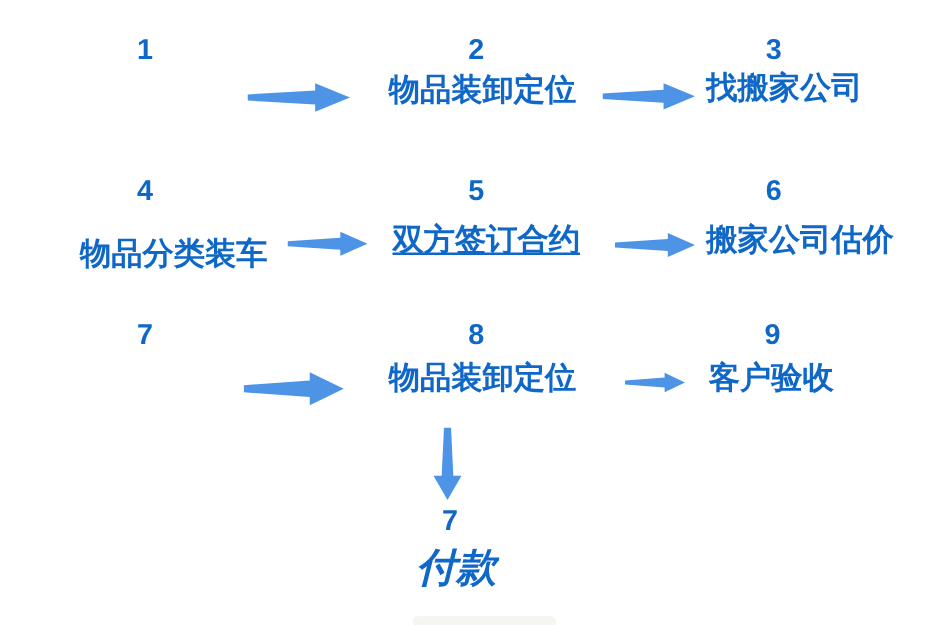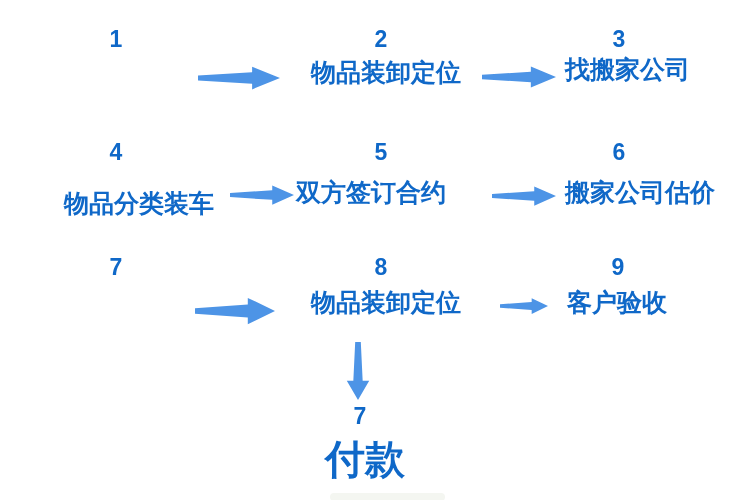--- a/index.html
+++ b/index.html
@@ -35,21 +35,22 @@
     font-weight: 700;
     color: var(--text-blue);
     line-height: 1.15;
     white-space: nowrap;
   }
   .step-label.centered {
     width: 200px;
     text-align: center;
   }
   .final-label {
-    font-size: 40px;
+    font-size: 32px;
+    font-style: italic;
   }
   .arrow {
     position: absolute;
     color: var(--arrow-blue);
     display: block;
   }
   .arrow svg { display: block; width: 100%; height: 100%; }
   .cutoff-artifact {
     position: absolute;
     left: 330px;
@@ -88,21 +89,21 @@
   <div class="step-num" style="left:66px;  top:141px;">4</div>
   <div class="step-label" style="left:64px;  top:189px;">物品分类装车</div>
 
   <span class="arrow" style="left:230px; top:184px; width:64px; height:22px;">
     <svg viewBox="0 0 100 32" preserveAspectRatio="none">
         <polygon points="0,13 66,9 66,2 100,16 66,30 66,23 0,19" fill="currentColor"></polygon>
       </svg>
   </span>
 
   <div class="step-num" style="left:331px; top:141px;">5</div>
-  <div class="step-label" style="left:296px; top:178px;">双方签订合约</div>
+  <div class="step-label" style="left:314px; top:178px;text-decoration:underline;">双方签订合约</div>
 
   <span class="arrow" style="left:492px; top:185px; width:64px; height:22px;">
     <svg viewBox="0 0 100 32" preserveAspectRatio="none">
         <polygon points="0,13 66,9 66,2 100,16 66,30 66,23 0,19" fill="currentColor"></polygon>
       </svg>
   </span>
 
   <div class="step-num" style="left:569px; top:141px;">6</div>
   <div class="step-label" style="left:565px; top:178px;">搬家公司估价</div>
 

